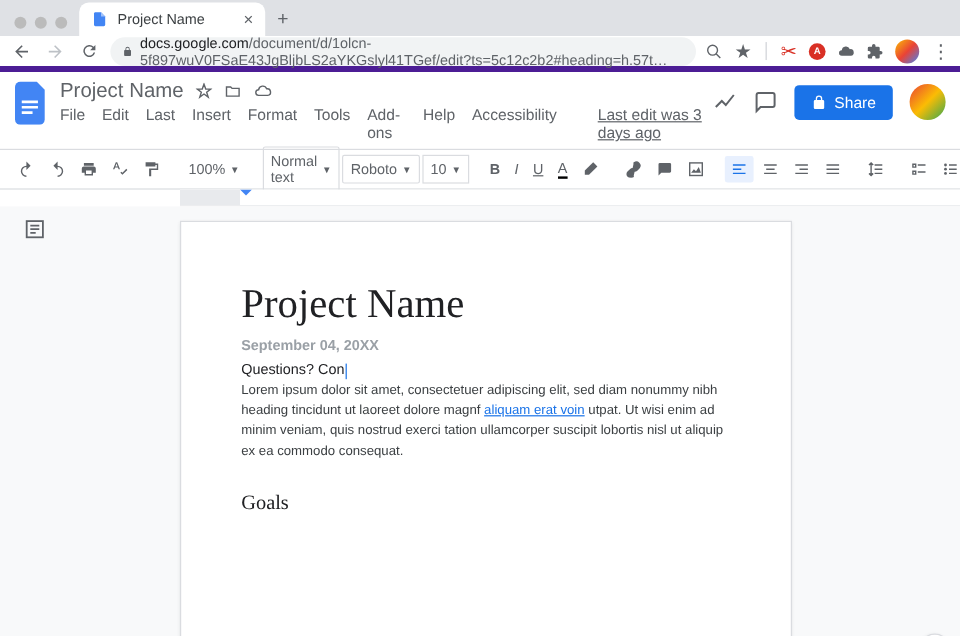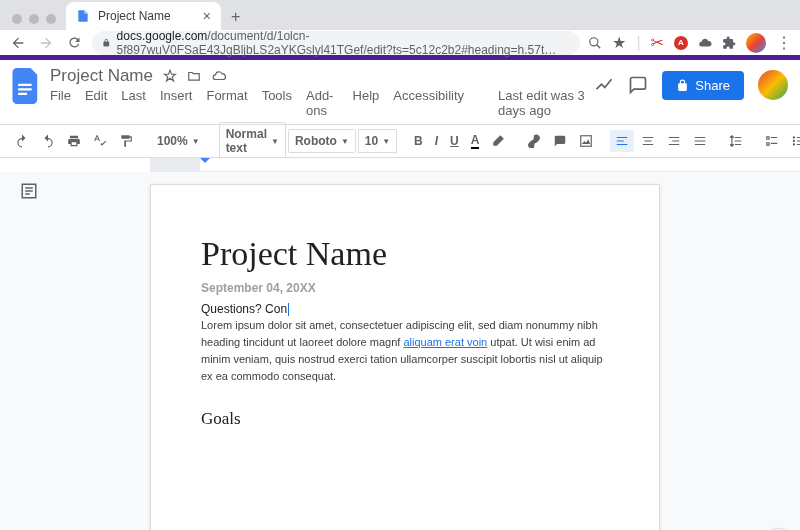--- a/index.html
+++ b/index.html
@@ -28,27 +28,27 @@
 
 
 .docs-header { padding: 6px 12px 0; display: flex; align-items: flex-start; }
 .docs-logo { width: 28px; height: 36px; margin-right: 10px; margin-top: 2px; }
 .docs-title-area { flex: 1; }
 .docs-title-row { display: flex; align-items: center; gap: 10px; }
 .docs-title { font-size: 17px; color: #5f6368; }
 .title-icon { color: #5f6368; display: flex; }
 .docs-menubar { display: flex; gap: 14px; font-size: 13px; color: #5f6368; margin-top: 2px; }
 .docs-menubar span { cursor: pointer; }
-.last-edit { color: #5f6368; font-size: 13px; margin-left: 20px; }
+.last-edit { text-decoration: underline; color: #5f6368; font-size: 13px; margin-left: 20px; }
 .header-right { display: flex; align-items: center; gap: 14px; padding-top: 4px; }
 .share-btn { background: #1a73e8; color: #fff; border: none; border-radius: 4px; padding: 7px 14px; font-size: 13px; font-weight: 500; display: flex; align-items: center; gap: 6px; cursor: pointer; }
 .user-avatar { width: 30px; height: 30px; border-radius: 50%; background: linear-gradient(135deg, #ea4335, #fbbc04, #34a853); }
 
 
-.toolbar { height: 34px; border-top: 1px solid #dadce0; border-bottom: 1px solid #dadce0; display: flex; align-items: center; padding: 0 10px; gap: 2px; font-size: 12px; color: #5f6368; margin-top: 6px; font-weight: bold; }
+.toolbar { height: 34px; border-top: 1px solid #dadce0; border-bottom: 1px solid #dadce0; display: flex; align-items: center; padding: 0 10px; gap: 2px; font-size: 12px; color: #5f6368; margin-top: 6px; }
 .tb-btn { padding: 4px 5px; display: flex; align-items: center; cursor: pointer; border-radius: 2px; }
 .tb-sep { width: 1px; height: 18px; background: #dadce0; margin: 0 4px; }
 .tb-drop { display: flex; align-items: center; gap: 4px; padding: 4px 6px; cursor: pointer; border: 1px solid transparent; }
 .tb-drop .caret { font-size: 8px; }
 .style-drop { width: 90px; border: 1px solid #dadce0; border-radius: 2px; }
 .font-drop { width: 80px; border: 1px solid #dadce0; border-radius: 2px; justify-content: space-between; }
 .size-drop { width: 40px; border: 1px solid #dadce0; border-radius: 0; justify-content: space-between; }
 
 
 .ruler { height: 14px; background: #fff; border-bottom: 1px solid #e8eaed; position: relative; margin-left: 150px; margin-right: 0; overflow: hidden; font-size: 7px; color: #80868b; }

